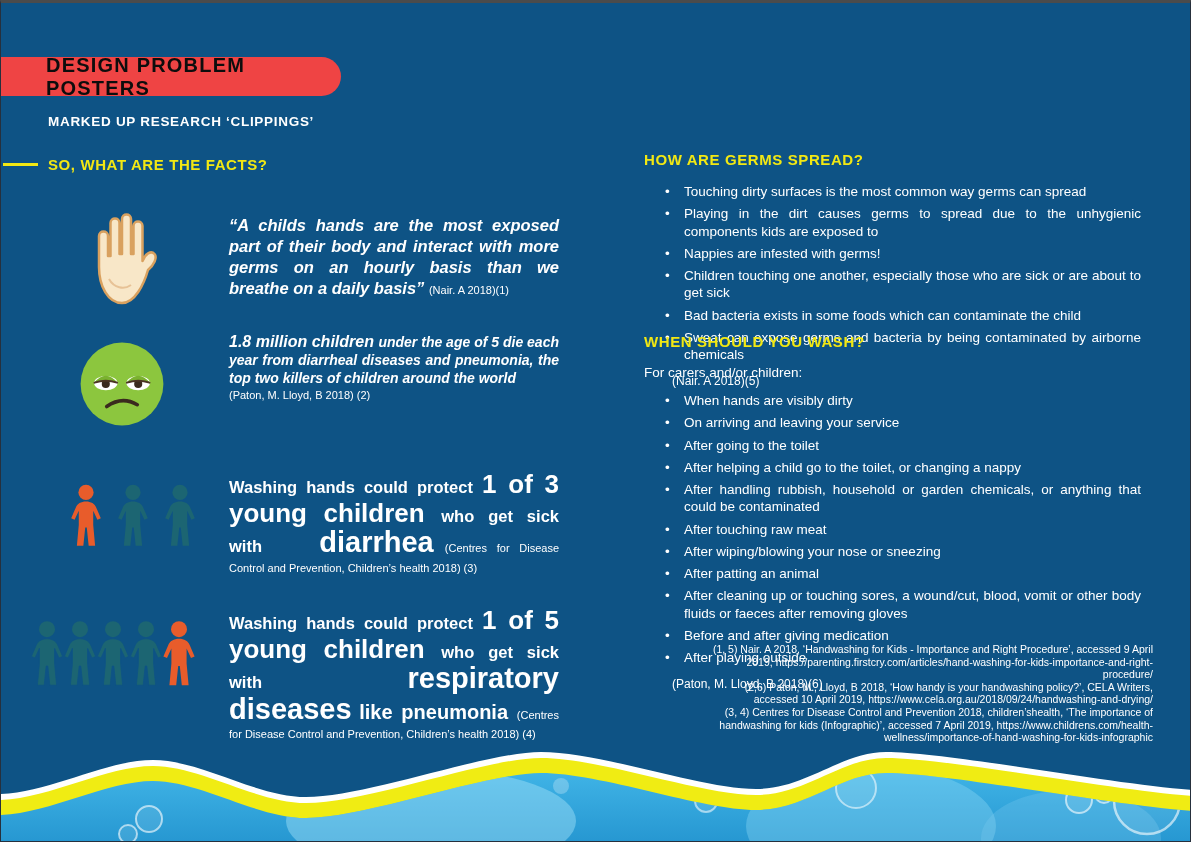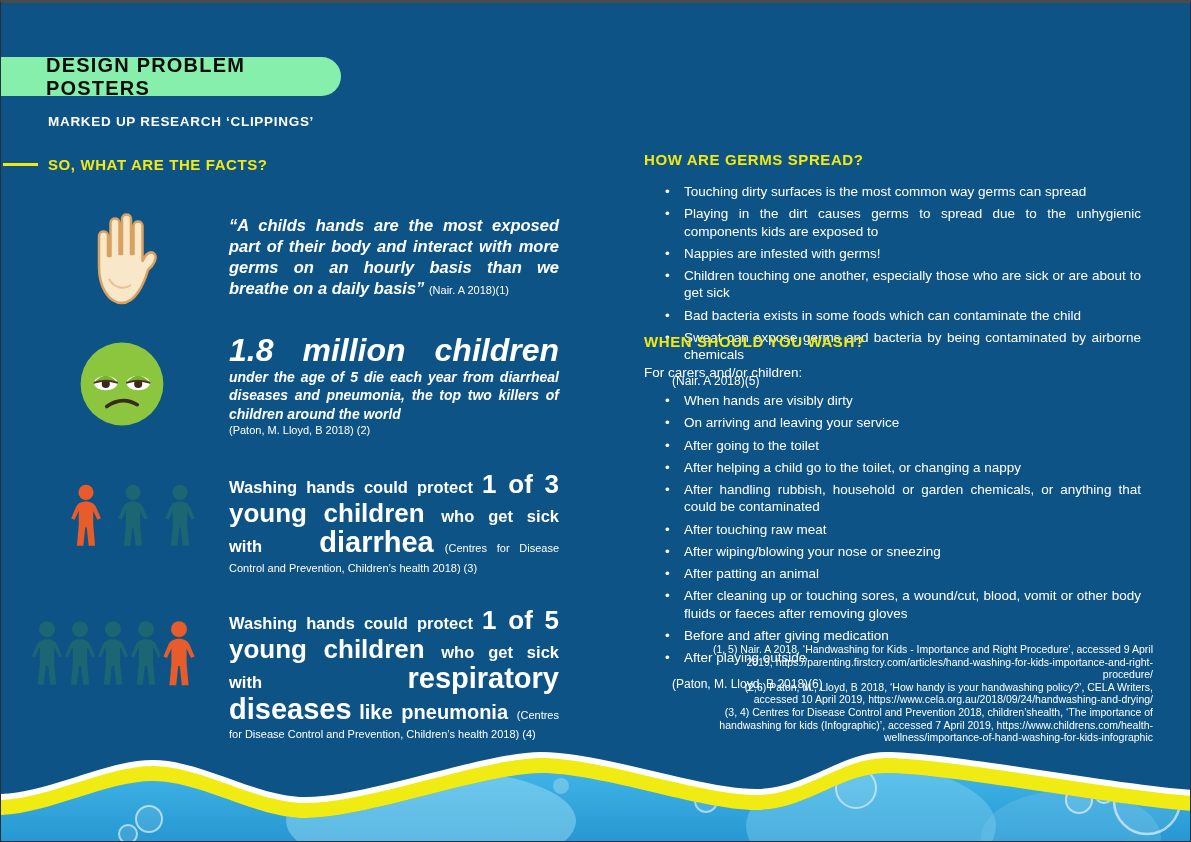--- a/index.html
+++ b/index.html
@@ -7,41 +7,41 @@
     position:relative; width:1191px; height:842px; overflow:hidden;
     background:#0E5385;
     box-sizing:border-box;
     border:1px solid #26303d;
     border-top:3px solid #4b4b4b;
     font-family:"Liberation Sans", sans-serif;
   }
   
   .banner {
     position:absolute; left:0; top:54px; width:340px; height:39px;
-    background:#86efac; border-radius:0 20px 20px 0;
+    background:#ef4444; border-radius:0 20px 20px 0;
     display:flex; align-items:center; padding-left:45px; box-sizing:border-box;
   }
   .banner span { font-size:20px; font-weight:bold; color:#0d0d0d; letter-spacing:1.2px; }
   .subtitle {
     position:absolute; left:47px; top:111px;
     color:#fff; font-weight:bold; font-size:13.5px; letter-spacing:0.7px;
   }
   .facts-header {
     position:absolute; left:2px; top:153px; display:flex; align-items:center;
     color:#F2E813; font-weight:bold; font-size:15px; letter-spacing:0.6px;
   }
   .facts-header .dash { width:35px; height:2.5px; background:#F2E813; margin-right:10px; }
   
   .fact-icon { position:absolute; }
   .fact-text { position:absolute; width:330px; color:#fff; text-align:justify; }
   .fact-text p { margin:0; }
   .q  { font-size:16.5px; font-weight:bold; font-style:italic; line-height:1.28; }
   .n  { font-size:16.5px; font-weight:bold; line-height:1.3; }
   .big { font-size:26px; font-weight:bold; line-height:1.1; }
-  .bigit { font-size:32px; font-weight:bold; font-style:italic; line-height:1.1; }
+  .bigit { font-size:16px; font-weight:bold; font-style:italic; line-height:1.1; }
   .bodyit { font-size:14px; font-weight:bold; font-style:italic; line-height:1.3; }
   .huge { font-size:29px; font-weight:bold; line-height:1.05;margin-left:46px; }
   .med  { font-size:20px; font-weight:bold; line-height:1.1; }
   .cite { font-size:11px; font-weight:normal; font-style:normal; line-height:1.25; }
   .cite-block { font-size:11px; margin-top:1px; text-align:left; }
   .f1 { left:86px;  top:206px; }
   .f2 { left:76px;  top:336px; }
   .f3 { left:66px;  top:474px; display:flex; gap:9px; }
   .f4 { left:26px;  top:611px; display:flex; }
   .f4 svg { margin-left:-7px; }

